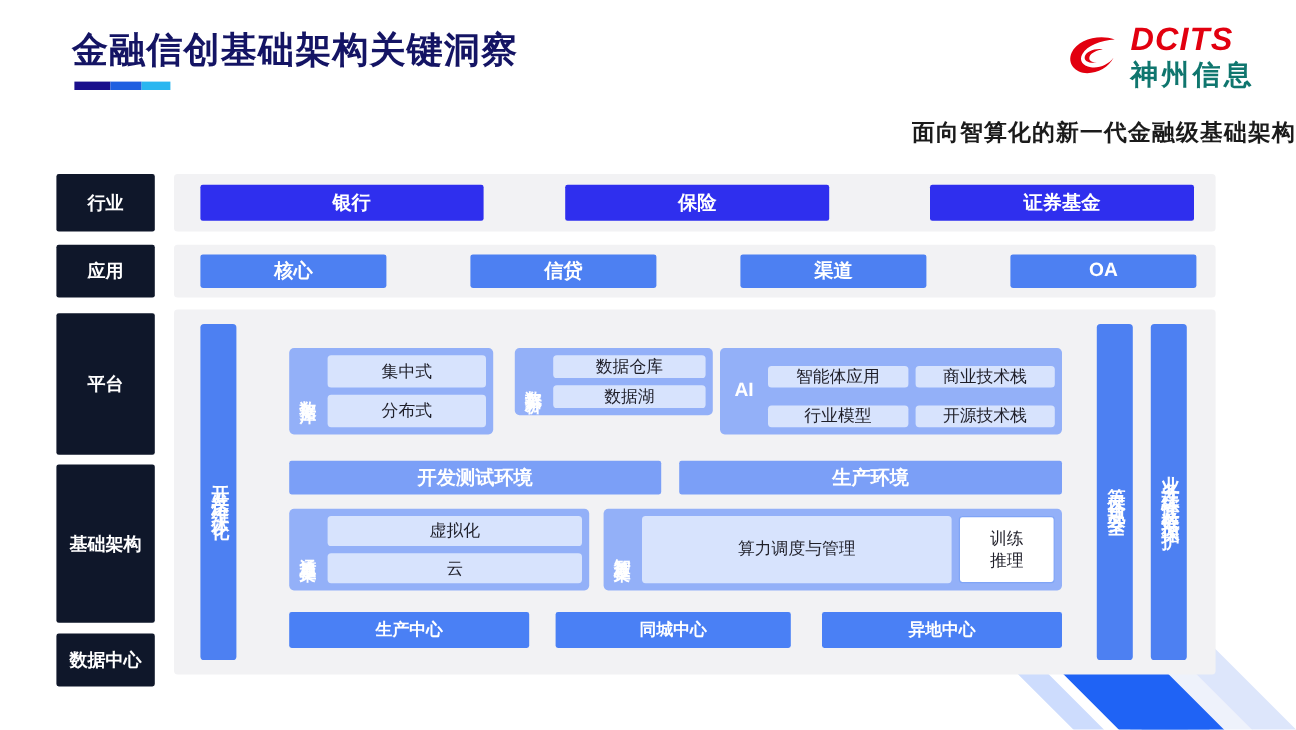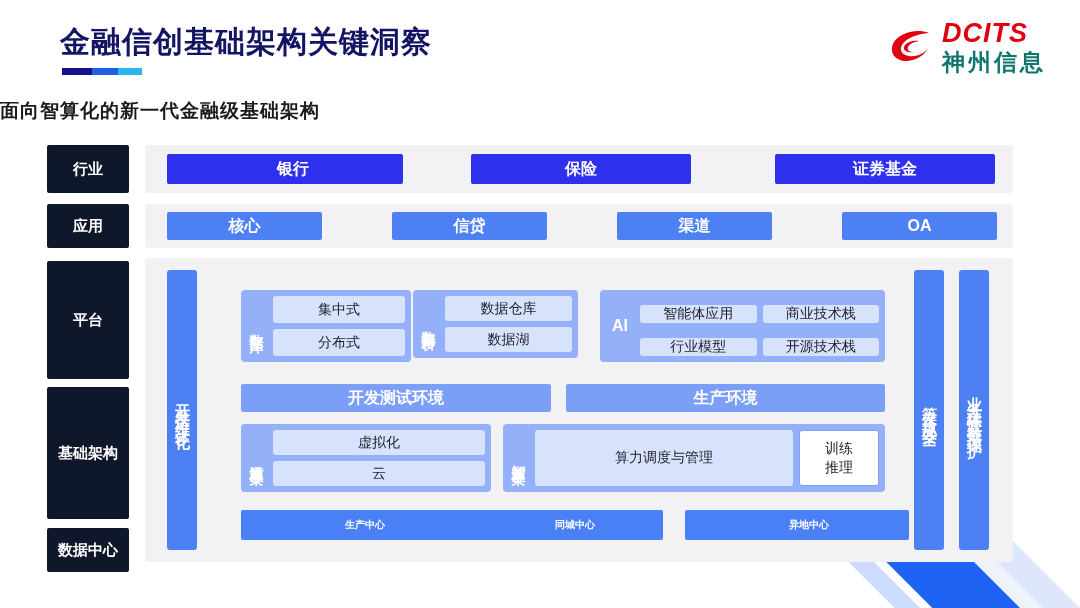--- a/index.html
+++ b/index.html
@@ -32,32 +32,32 @@
   .rule .r2{width:26px;background:#1f5fe0;}
   .rule .r3{width:24px;background:#29b6f0;}
 
   .logo{position:absolute;right:34px;top:20px;display:flex;align-items:center;gap:8px;}
   .logo-mark{width:46px;height:46px;position:relative;}
   .logo-text{display:flex;flex-direction:column;line-height:1;}
   .logo-en{font-size:27px;font-weight:bold;color:#e2000f;letter-spacing:1px;font-style:italic;}
   .logo-cn{font-size:23px;font-weight:bold;color:#0f766e;letter-spacing:3px;margin-top:4px;}
 
   .subtitle{
-    position:absolute;left:0;right:0;top:98px;text-align:left;
+    position:absolute;left:0;right:0;top:98px;text-align:right;
     font-size:19px;font-weight:bold;color:#1b1b1b;letter-spacing:1px;
   }
 
   
   .navy{background:#0f172a;color:#fff;font-weight:bold;display:flex;align-items:center;justify-content:center;border-radius:2px;font-size:15px;}
   .panel{background:#f2f2f4;border-radius:3px;position:absolute;}
 
   .btn{display:flex;align-items:center;justify-content:center;color:#ffffff;font-weight:bold;border-radius:2px;}
   .btn-ind{background:#2f2fee;font-size:16px;}
   .btn-app{background:#4d80f2;font-size:16px;}
-  .btn-med{background:#4a80f5;font-size:10px;padding-left:24px;}
+  .btn-med{background:#4a80f5;font-size:14px;}
   .btn-env{background:#7b9ff7;font-size:16px;}
 
   .vbar{
     background:#4d80f2;color:#fff;font-weight:bold;font-size:15px;
     writing-mode:vertical-rl;display:flex;align-items:center;justify-content:center;
     border-radius:3px;letter-spacing:5px;position:absolute;
   }
 
   .group{position:absolute;background:#93b0f8;border-radius:4px;display:flex;align-items:stretch;padding:6px;box-sizing:border-box;gap:6px;}
   .group-label{
@@ -135,21 +135,21 @@
     <div class="vbar" style="left:814px;top:12px;width:30px;height:280px;">业务连续性及数据保护</div>
 
     <div class="group" style="left:96px;top:32px;width:170px;height:72px;">
       <div class="group-label">数据库</div>
       <div class="group-cells">
         <div class="cell">集中式</div>
         <div class="cell">分布式</div>
       </div>
     </div>
 
-    <div class="group" style="left:268px;top:32px;width:165px;height:68px;">
+    <div class="group" style="left:284px;top:32px;width:165px;height:56px;">
       <div class="group-label">数据分析</div>
       <div class="group-cells">
         <div class="cell">数据仓库</div>
         <div class="cell">数据湖</div>
       </div>
     </div>
 
     <div class="group" style="left:455px;top:32px;width:285px;height:72px;">
       <div class="group-label" style="writing-mode:horizontal-tb;width:28px;font-size:16px;letter-spacing:0;">AI</div>
       <div class="group-cells">
@@ -180,17 +180,17 @@
       <div class="group-cells" style="flex:1 1 auto;gap:14px;">
         <div class="cell">算力调度与管理</div>
       </div>
       <div class="cell white" style="flex:0 0 78px;">
         <span>训练</span>
         <span>推理</span>
       </div>
     </div>
 
     <div class="btn btn-med" style="position:absolute;left:96px;top:252px;width:200px;height:30px;">生产中心</div>
-    <div class="btn btn-med" style="position:absolute;left:318px;top:252px;width:176px;height:30px;font-family:Liberation Mono, monospace;">同城中心</div>
+    <div class="btn btn-med" style="position:absolute;left:318px;top:252px;width:196px;height:30px;font-family:Liberation Mono, monospace;">同城中心</div>
     <div class="btn btn-med" style="position:absolute;left:540px;top:252px;width:200px;height:30px;">异地中心</div>
   </div>
 
 </div>
 
 </body></html>

